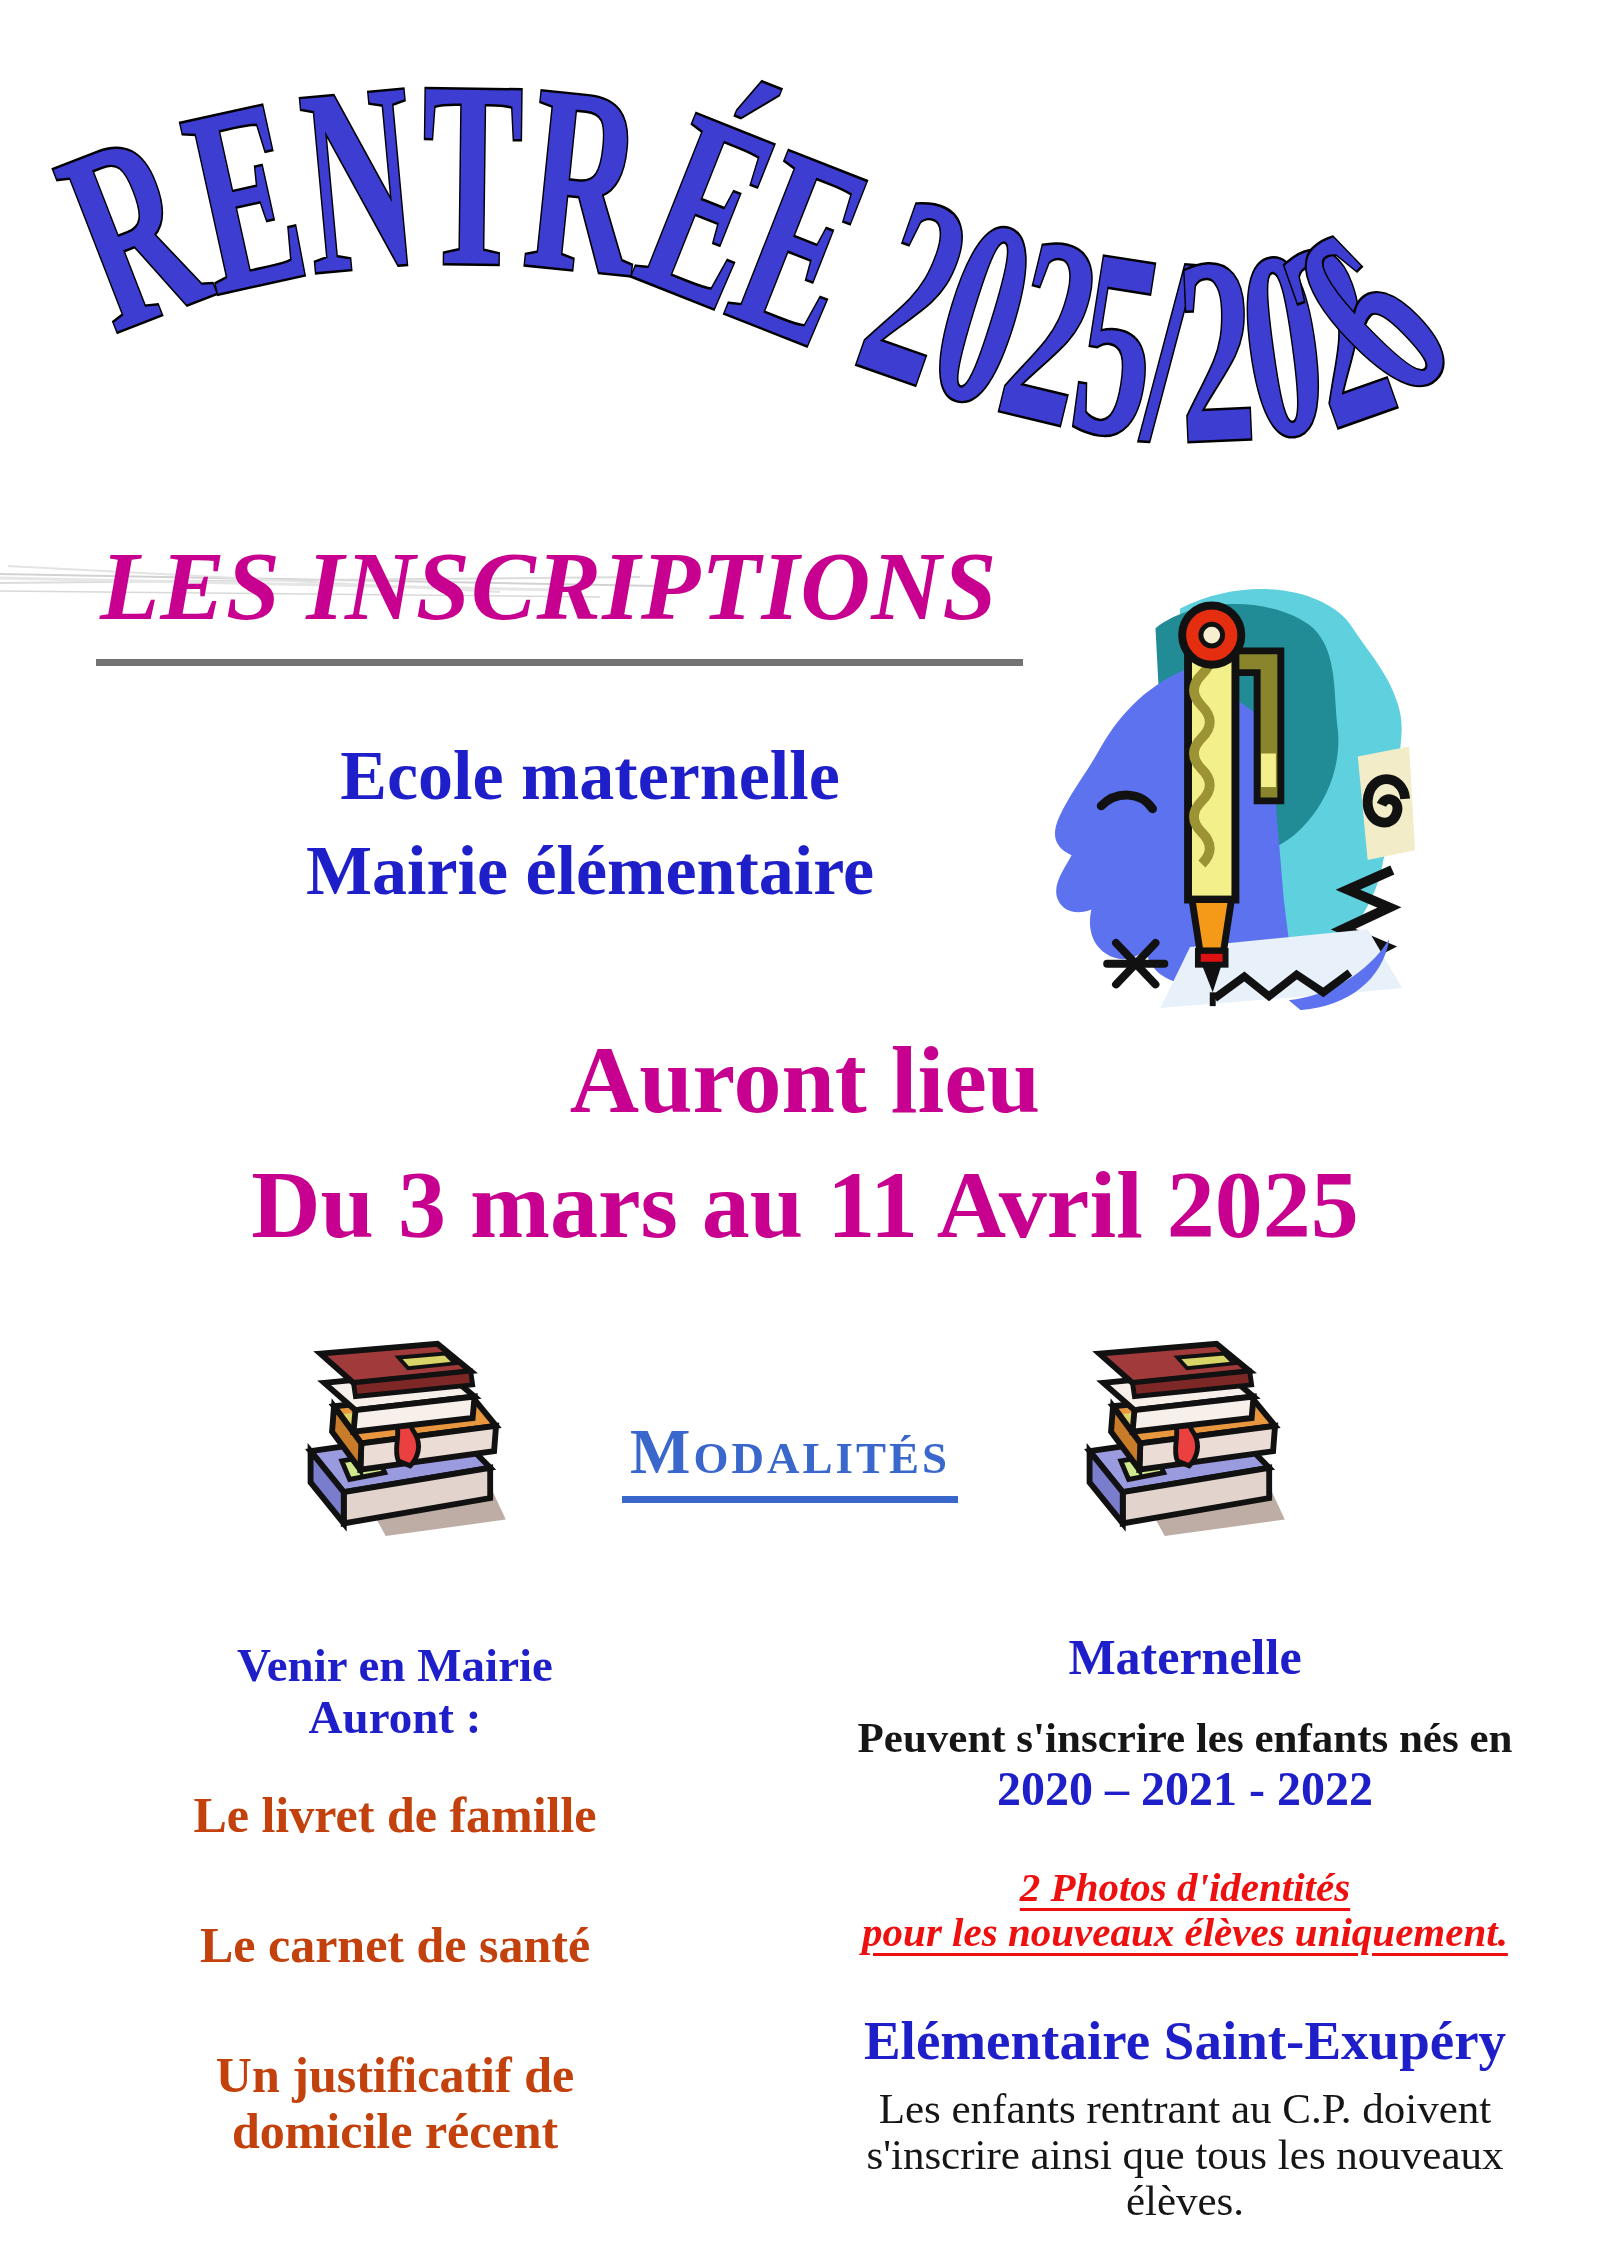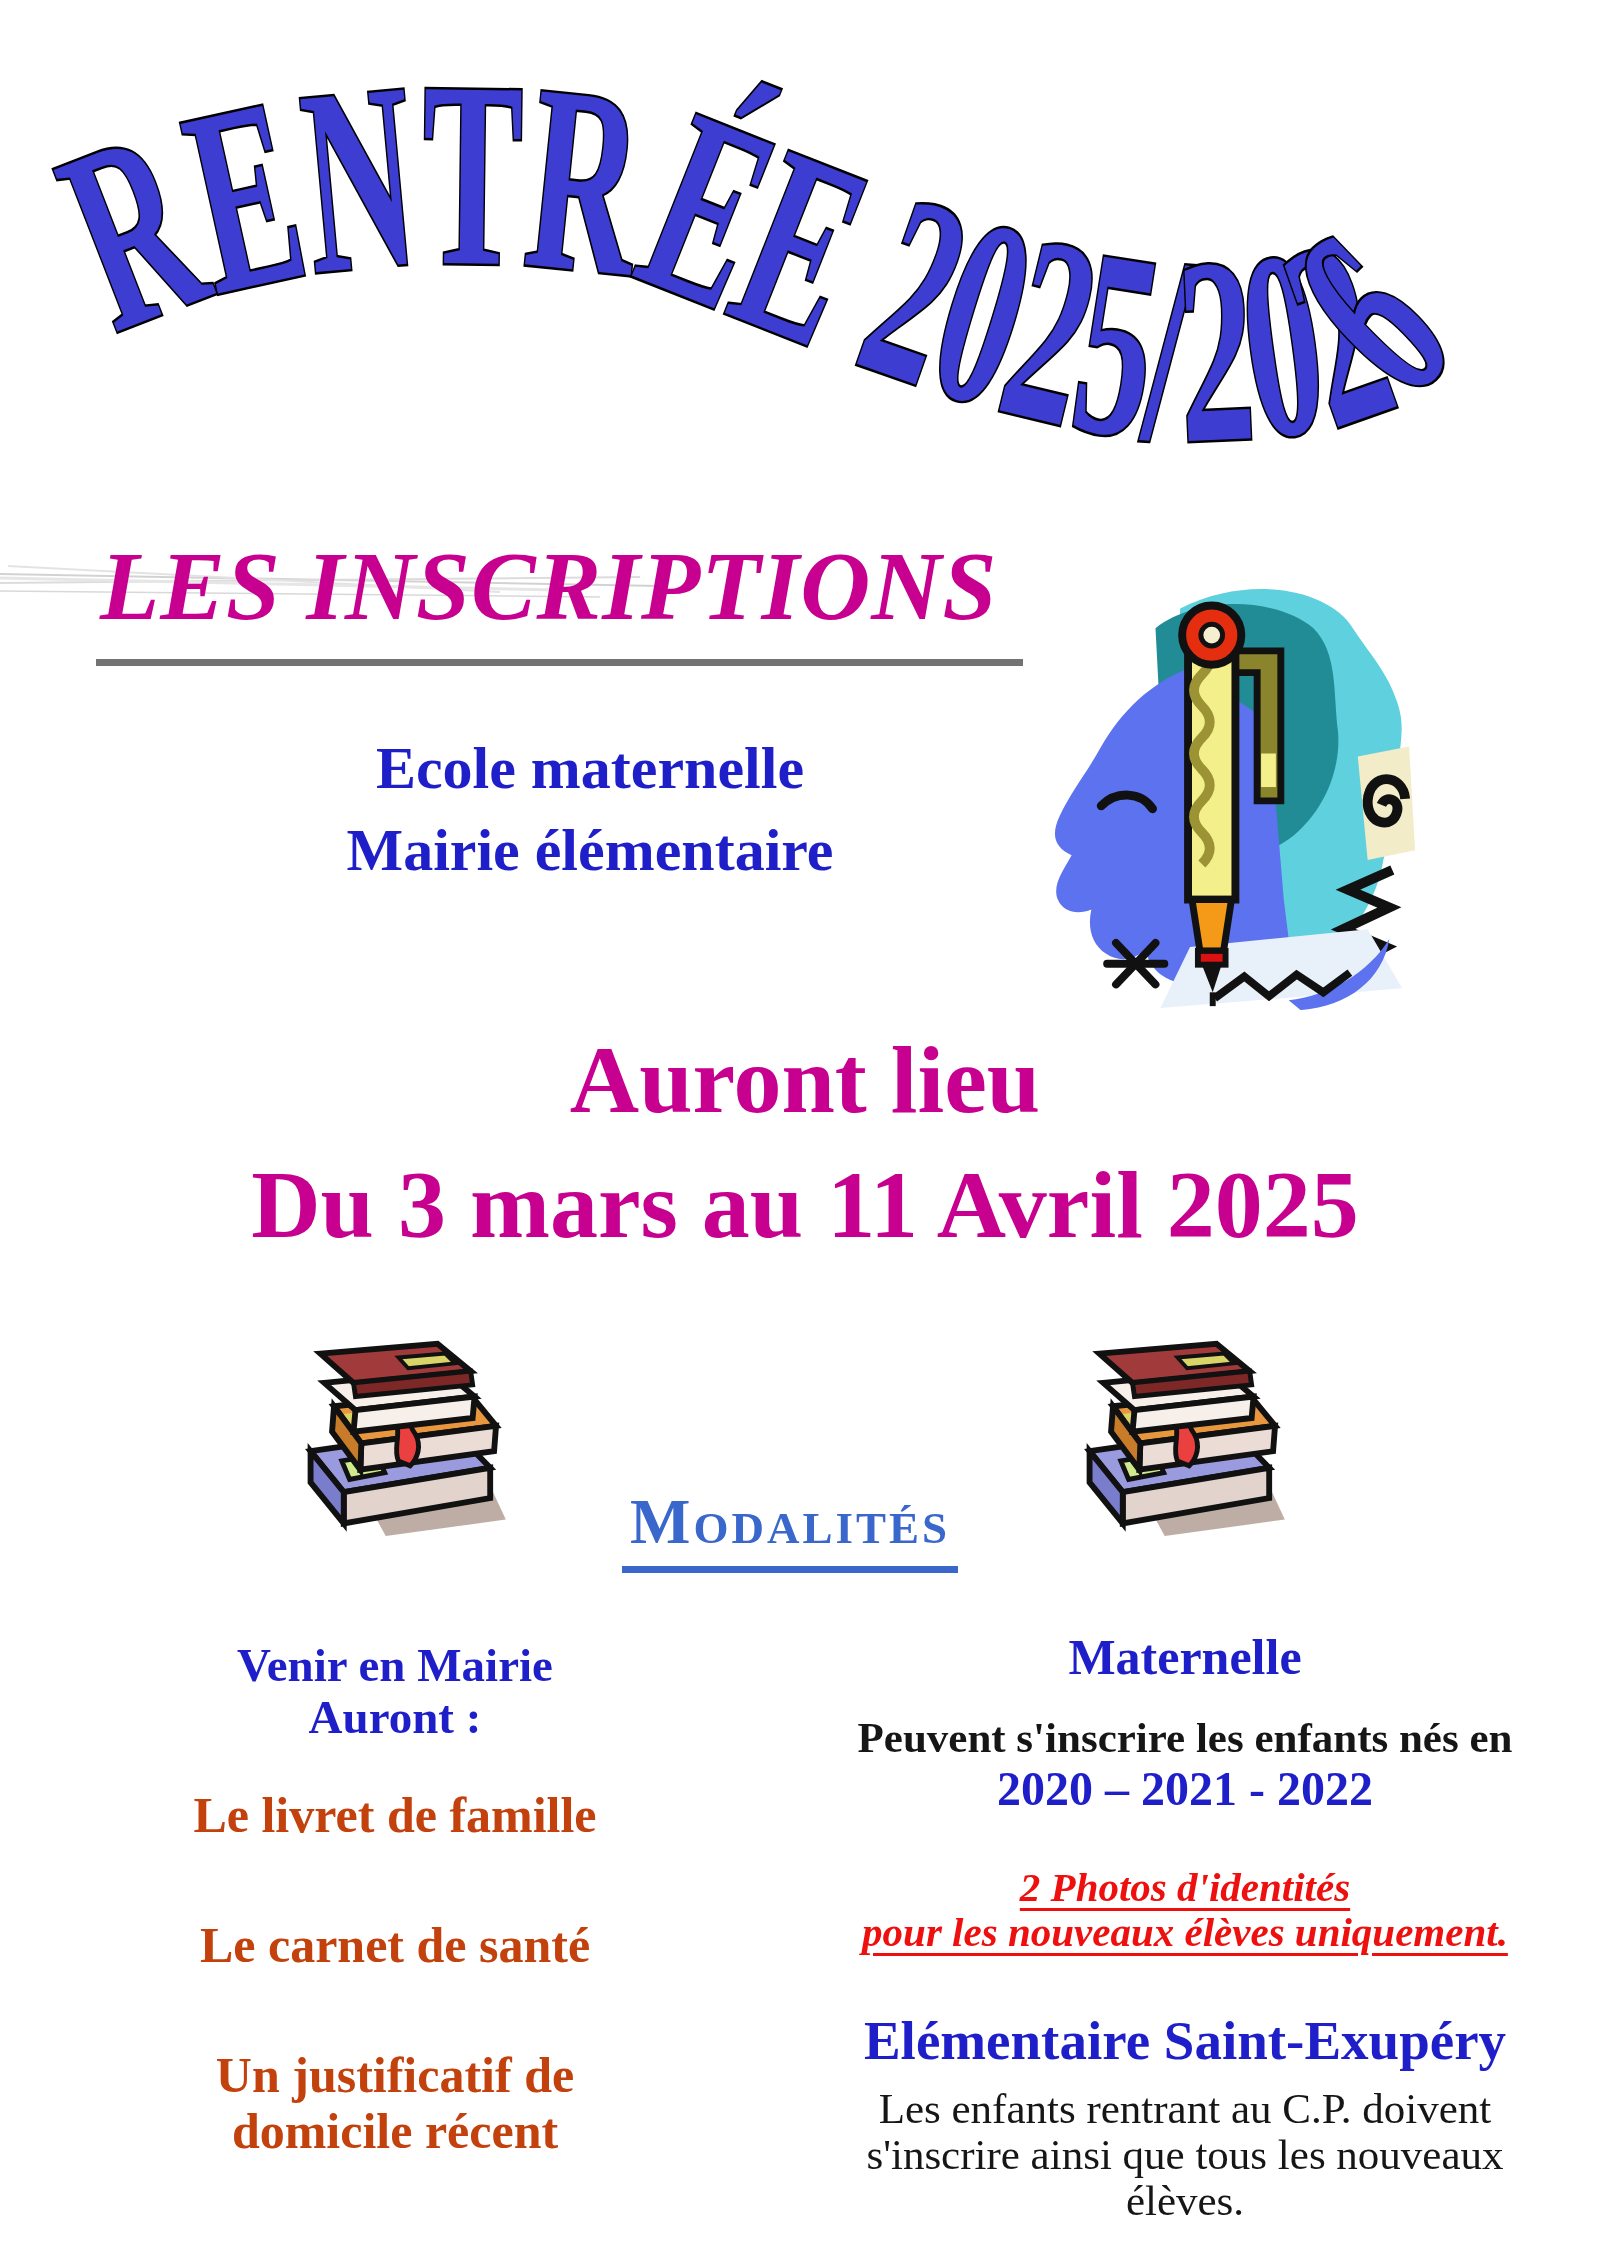--- a/index.html
+++ b/index.html
@@ -13,28 +13,28 @@
                   fill:#3d3dd2;stroke:#000;stroke-width:5px;paint-order:stroke fill;}
 
   
   .inscriptions{left:96px;top:538px;display:inline-block;
       font-size:97px;font-style:italic;font-weight:bold;line-height:1;
       color:#c7008f;border-bottom:7px solid #737373;padding:0 26px 24px 4px;
       letter-spacing:1px;}
 
   
   .schools{left:140px;top:728px;width:900px;text-align:center;
-      color:#1f1fca;font-weight:bold;font-size:60px;line-height:1.36;}
+      color:#1f1fca;font-weight:bold;font-size:70px;line-height:1.36;}
 
   
   .dates{left:105px;top:1018px;width:1400px;text-align:center;
       color:#c7008f;font-weight:bold;font-size:96px;line-height:1.3;}
 
   
-  .modalites-wrap{left:540px;top:1490px;width:500px;text-align:center;}
+  .modalites-wrap{left:540px;top:1420px;width:500px;text-align:center;}
   .modalites{display:inline-block;font-variant:small-caps;font-weight:bold;
       font-size:64px;line-height:1;letter-spacing:3px;color:#3a67cc;
       border-bottom:7px solid #3a67cc;padding:0 8px 12px 8px;}
 
   
   .left-col{left:95px;top:1640px;width:600px;text-align:center;}
   .col-heading{font-size:47px;font-weight:bold;color:#1f1fca;line-height:1.1;margin-bottom:44px;}
   .req-item{font-size:50px;font-weight:bold;color:#c2410c;line-height:1.12;
       margin-bottom:74px;white-space:pre-line;}
 

